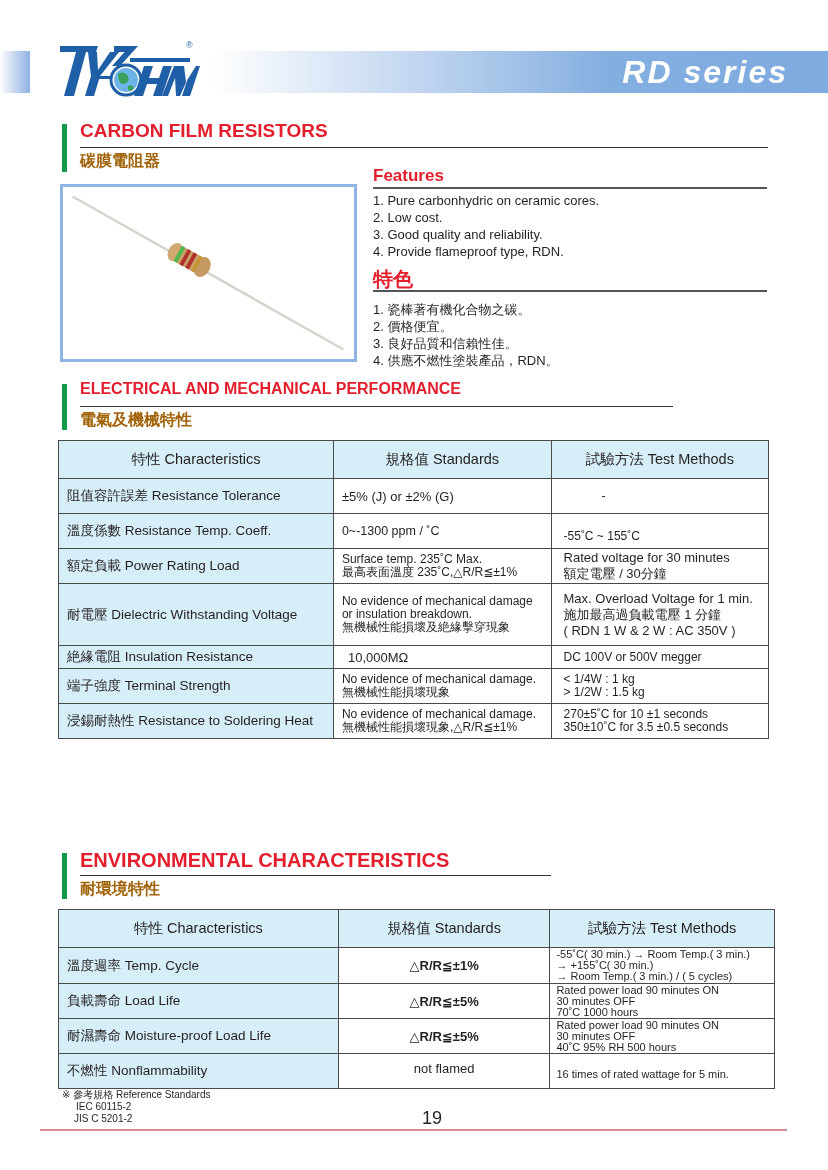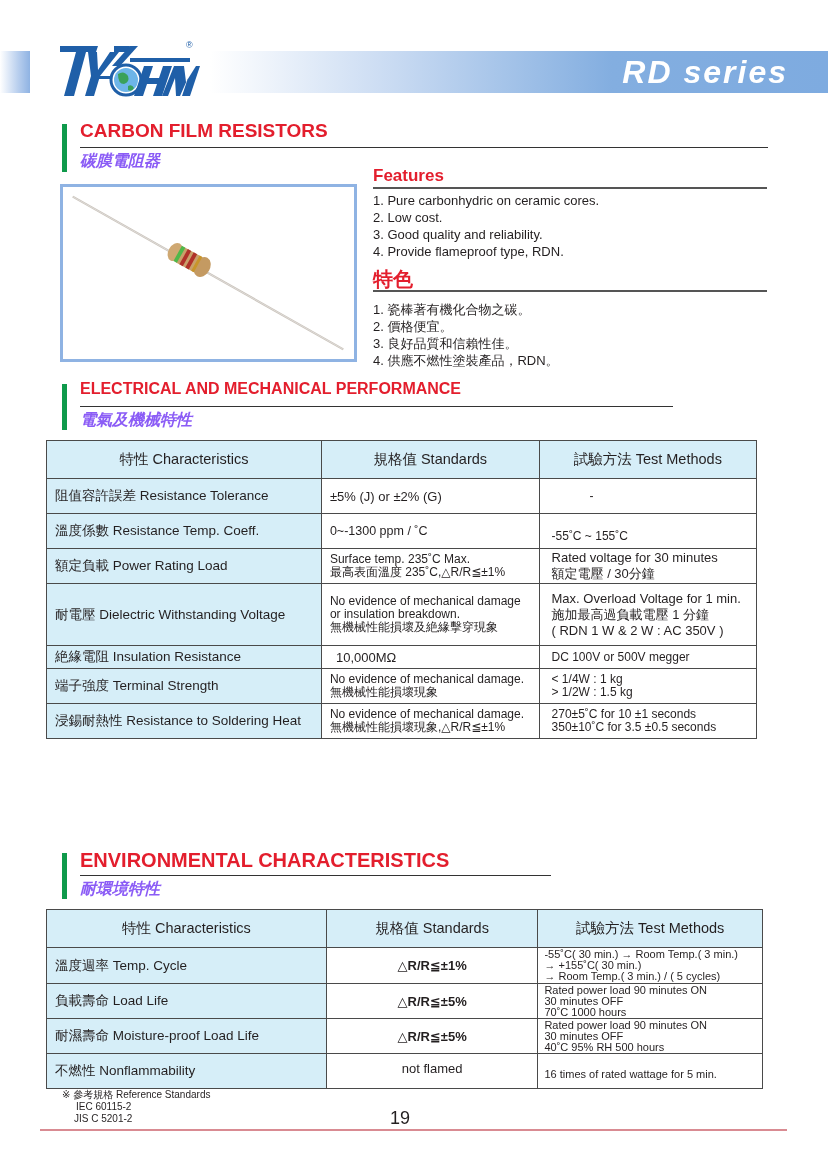--- a/index.html
+++ b/index.html
@@ -16,48 +16,48 @@
 
   .logo { position: absolute; left: 58px; top: 42px; width: 142px; height: 56px; }
   .logo svg { width: 142px; height: 56px; display: block; }
   .reg { position: absolute; left: 186px; top: 40px; font-size: 9px; color: #1f5fa8; }
 
   
   .section { position: absolute; left: 62px; }
   .section .bar { position: absolute; left: 0; top: 4px; width: 5px; background: #0f9a4b; }
   .section .en { position: absolute; left: 18px; top: 0; font-weight: bold; color: #e31e2d; white-space: nowrap; }
   .section .rule { position: absolute; left: 18px; height: 1px; background: #333; }
-  .section .zh { position: absolute; left: 18px; color: #8b5cf6; font-weight: bold; white-space: nowrap; font-style: italic; }
+  .section .zh { position: absolute; left: 18px; color: #a16207; font-weight: bold; white-space: nowrap; }
 
   
   .photo { position: absolute; left: 60px; top: 184px; width: 297px; height: 178px; border: 3px solid #8fb3e3; background: #fff; }
   .photo svg { width: 100%; height: 100%; display: block; }
 
   
   .feat { position: absolute; left: 373px; }
   .feat-title { font-size: 17px; font-weight: bold; color: #e31e2d; }
   .feat-rule { position: absolute; left: 0; width: 394px; height: 2px; background: #555; }
   .feat-list { list-style: none; font-size: 13px; line-height: 17px; color: #231f20; }
 
   
-  table.spec { position: absolute; left: 46px; border-collapse: collapse; font-size: 13px; }
+  table.spec { position: absolute; left: 58px; border-collapse: collapse; font-size: 13px; }
   table.spec td, table.spec th { border: 1px solid #4a4a4a; }
   table.spec th { background: #d6eef8; font-weight: normal; font-size: 14.5px; text-align: center; height: 38px; }
   table.spec td.char { background: #d6eef8; padding-left: 8px; font-size: 13.5px; white-space: nowrap; }
   table.spec td.std { padding-left: 8px; font-size: 12px; line-height: 13px; }
   table.spec td.tm { padding-left: 12px; font-size: 12px; line-height: 13px; }
   table.spec td.small { font-size: 11px; line-height: 11px; }
   table.spec td.center { text-align: center; padding-left: 0; font-size: 13px; }
   table.spec td.boldish { font-weight: bold; }
   .ml { white-space: pre-line; display: block; }
 
   .ref { position: absolute; left: 62px; top: 1089px; font-size: 10px; line-height: 12px; color: #231f20; }
   .ref .sub { padding-left: 14px; display: block; }
   .ref .sub2 { padding-left: 12px; display: block; }
-  .page-no { position: absolute; left: 390px; top: 1108px; font-size: 18px; color: #231f20; }
+  .page-no { position: absolute; left: 422px; top: 1108px; font-size: 18px; color: #231f20; }
   .footer-rule { position: absolute; left: 40px; top: 1129px; width: 747px; height: 2px; background: #d98b92; }
 </style>
 </head>
 <body>
 
 <div class="band-left"></div>
 <div class="band-right"></div>
 <div class="series-title">RD series</div>
 
 <div class="logo">

